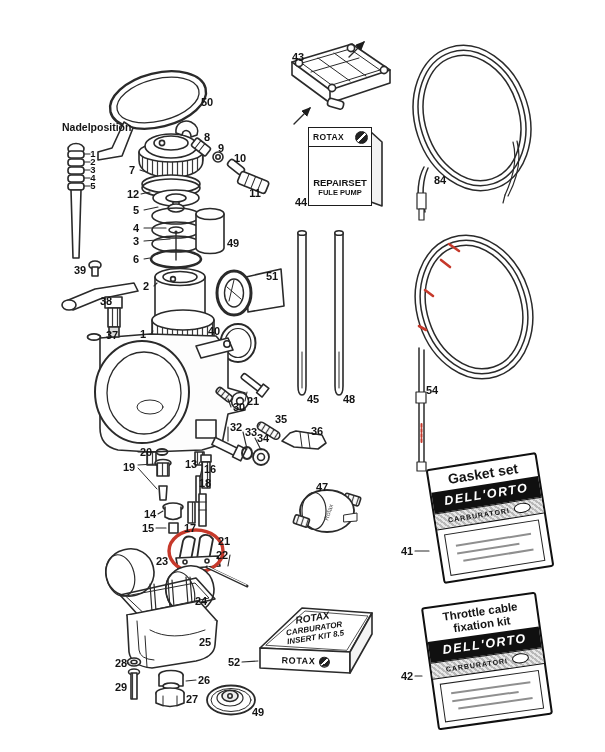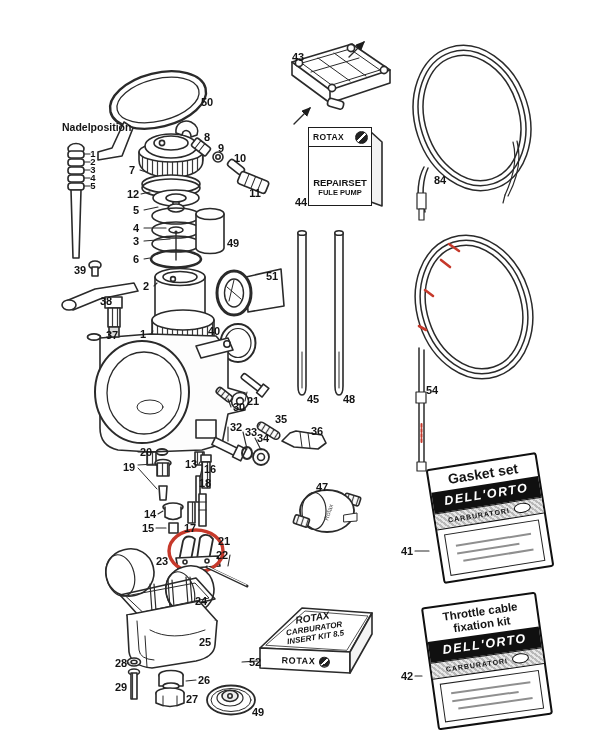--- a/index.html
+++ b/index.html
@@ -471,21 +471,21 @@
       <span class="part-label" style="left: 224px; top: 541px;">21</span>
       <span class="part-label" style="left: 222px; top: 555px;">22</span>
       <span class="part-label" style="left: 136px; top: 561px; margin-left: 26px;">23</span>
       <span class="part-label" style="left: 201px; top: 601px;">24</span>
       <span class="part-label" style="left: 205px; top: 642px;">25</span>
       <span class="part-label" style="left: 121px; top: 663px;">28</span>
       <span class="part-label" style="left: 121px; top: 687px; text-align: right;">29</span>
       <span class="part-label" style="left: 204px; top: 680px;">26</span>
       <span class="part-label" style="left: 192px; top: 699px;">27</span>
       <span class="part-label" style="left: 258px; top: 712px;">49</span>
-      <span class="part-label" style="left: 234px; top: 662px; margin-left: 21px;">52</span>
+      <span class="part-label" style="left: 234px; top: 662px;">52</span>
       <span class="part-label" style="left: 407px; top: 551px;">41</span>
       <span class="part-label" style="left: 407px; top: 676px;">42</span>
       <span class="needle-pos-label" style="left: 93px; top: 154px;">1</span>
       <span class="needle-pos-label" style="left: 93px; top: 162px;">2</span>
       <span class="needle-pos-label" style="left: 93px; top: 170px;">3</span>
       <span class="needle-pos-label" style="left: 93px; top: 178px;">4</span>
       <span class="needle-pos-label" style="left: 93px; top: 186px;">5</span>
     </div>
 
 <div class="repairset-box">

